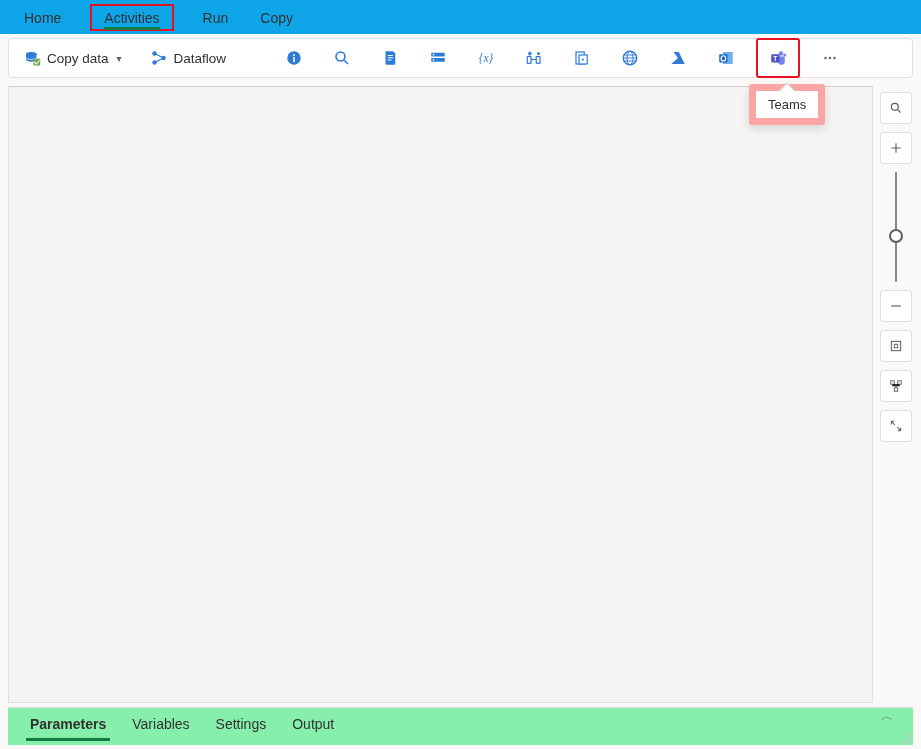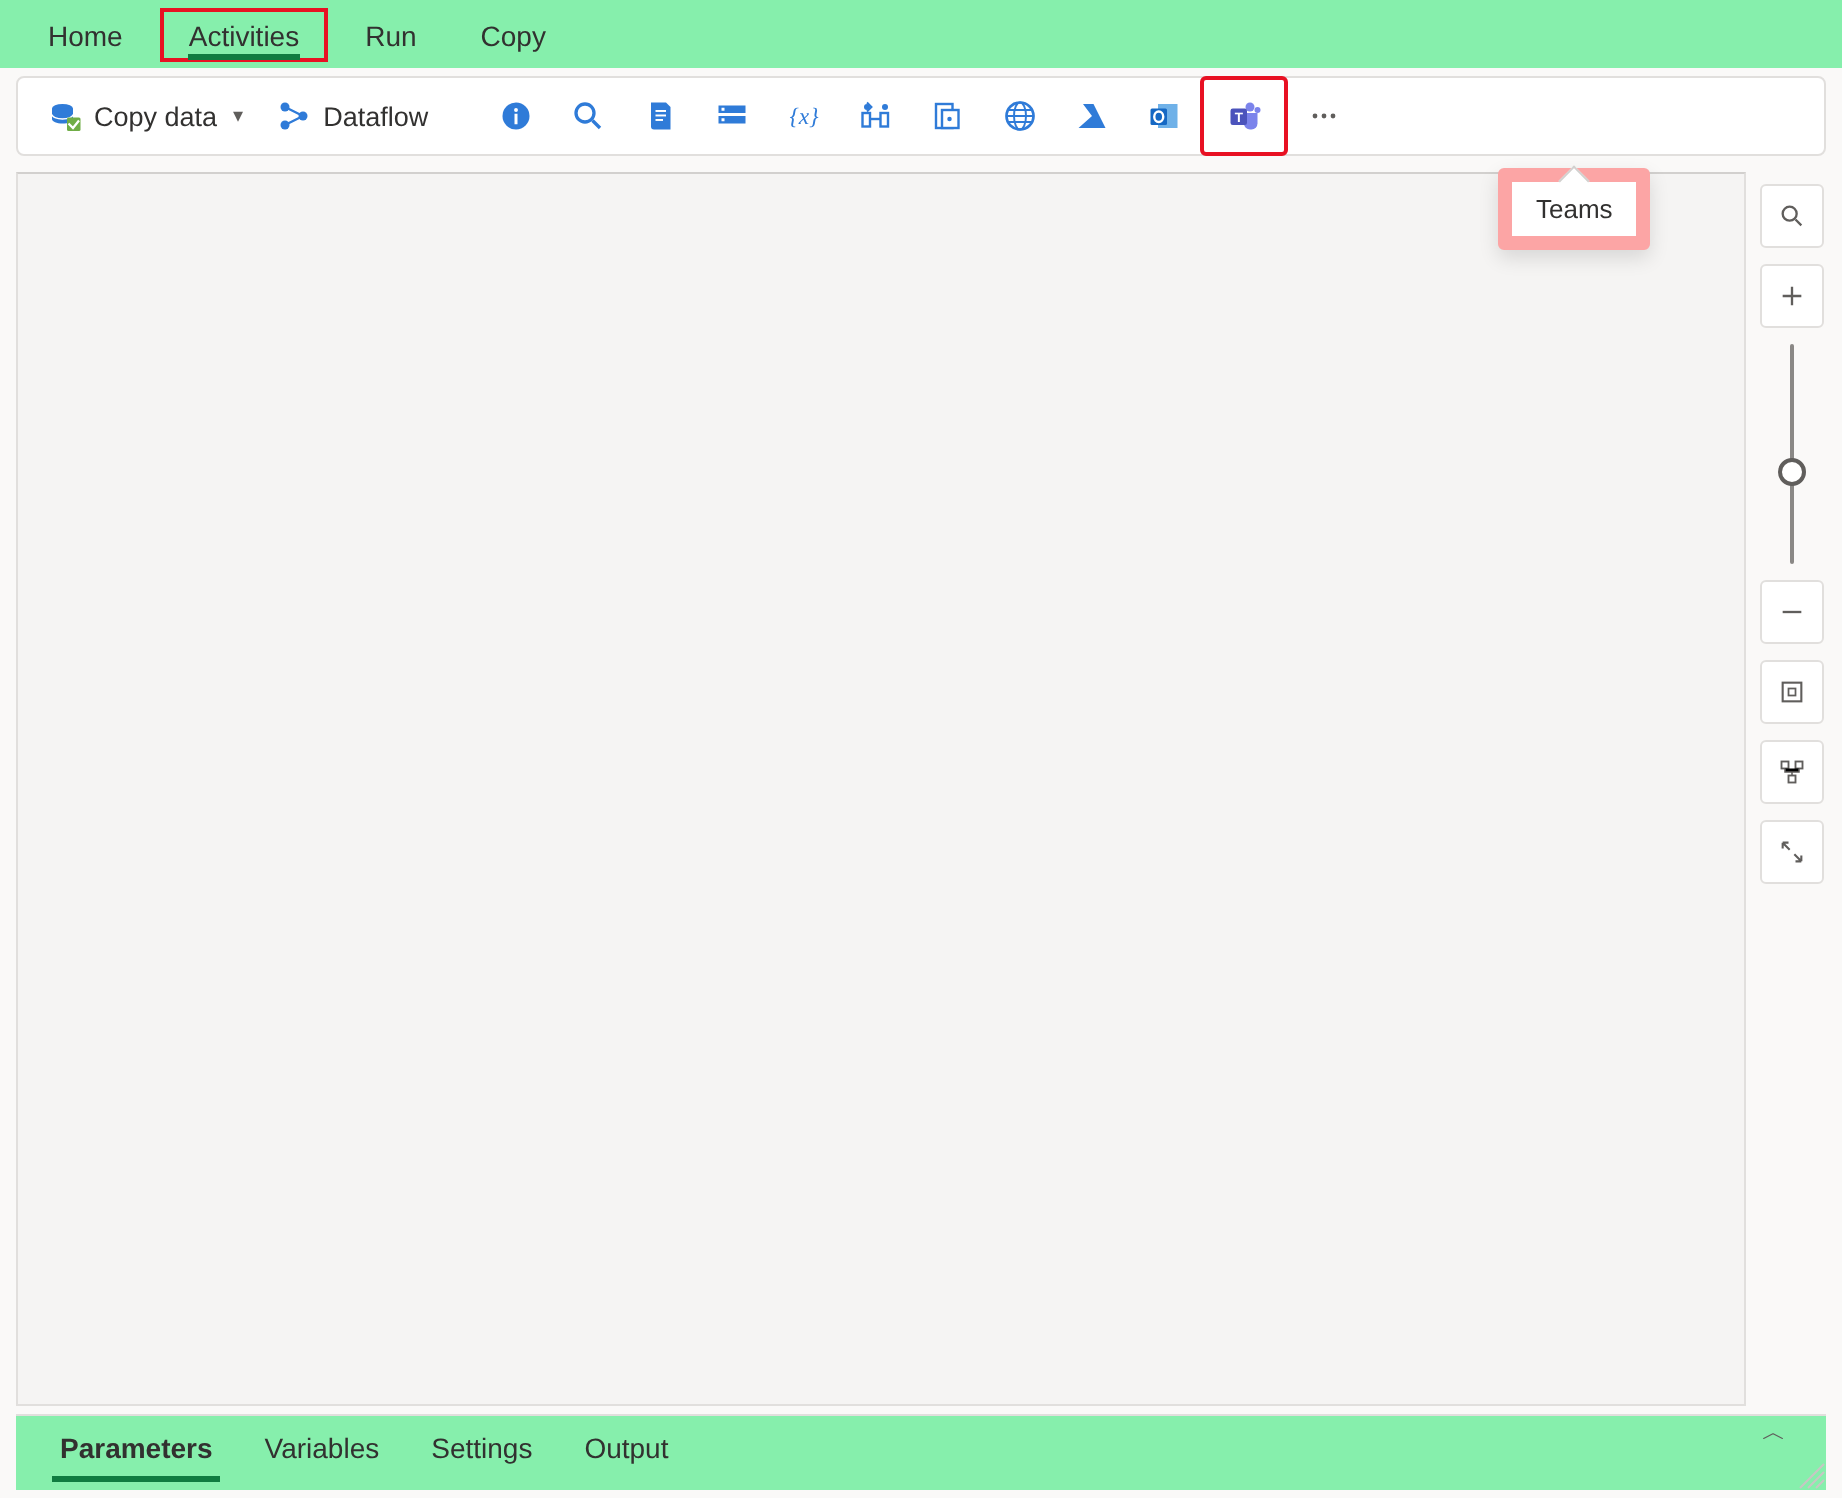--- a/index.html
+++ b/index.html
@@ -14,58 +14,58 @@
     position: relative;
   }
 
   
   .top-tabs {
     display: flex;
     align-items: center;
     height: 34px;
     padding: 0 10px;
     gap: 4px;
-    background: #86efac;
+    background: #0ea5e9;
   }
   .top-tab {
     padding: 6px 14px 5px;
     font-size: 14px;
     cursor: pointer;
     position: relative;
   }
   .top-tab.active {
     font-weight: 400;
   }
   .top-tab.active::after {
     content: "";
     position: absolute;
     left: 12px; right: 12px;
     bottom: -1px;
     height: 3px;
     background: #107c41;
   }
   .highlight-red {
     border: 2px solid #e81123;
-    margin: 1px;
+    margin: 11px;
     padding: 4px 12px 3px;
   }
 
   
   .toolbar-wrap {
     padding: 4px 8px 6px;
   }
   .toolbar {
     display: flex;
     align-items: center;
     height: 40px;
     background: #fff;
     border: 1px solid #e1dfdd;
     border-radius: 4px;
     padding: 0 6px;
-    gap: 0;
+    gap: 12px;
     position: relative;
   }
   .tool-btn {
     display: flex;
     align-items: center;
     height: 32px;
     padding: 0 8px;
     border-radius: 3px;
     cursor: pointer;
     gap: 6px;

